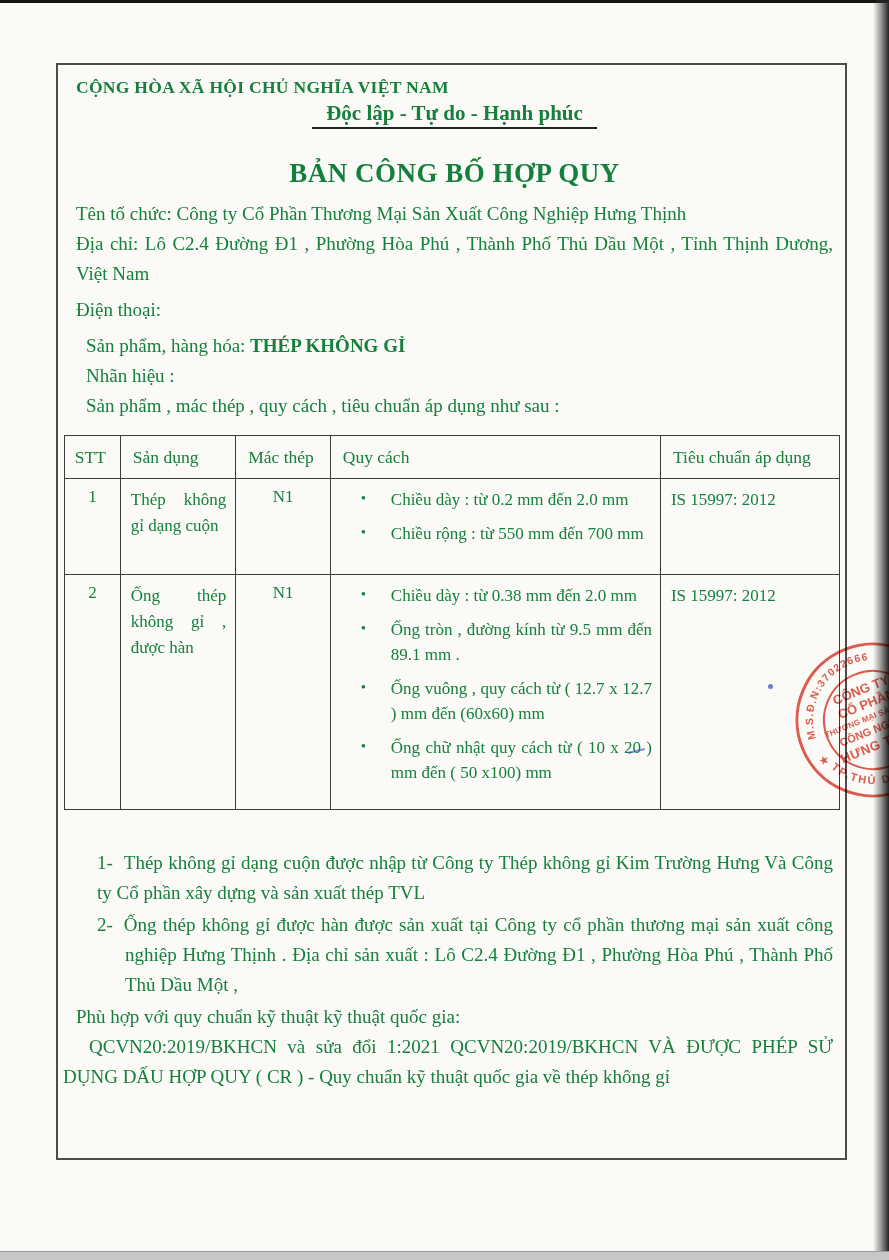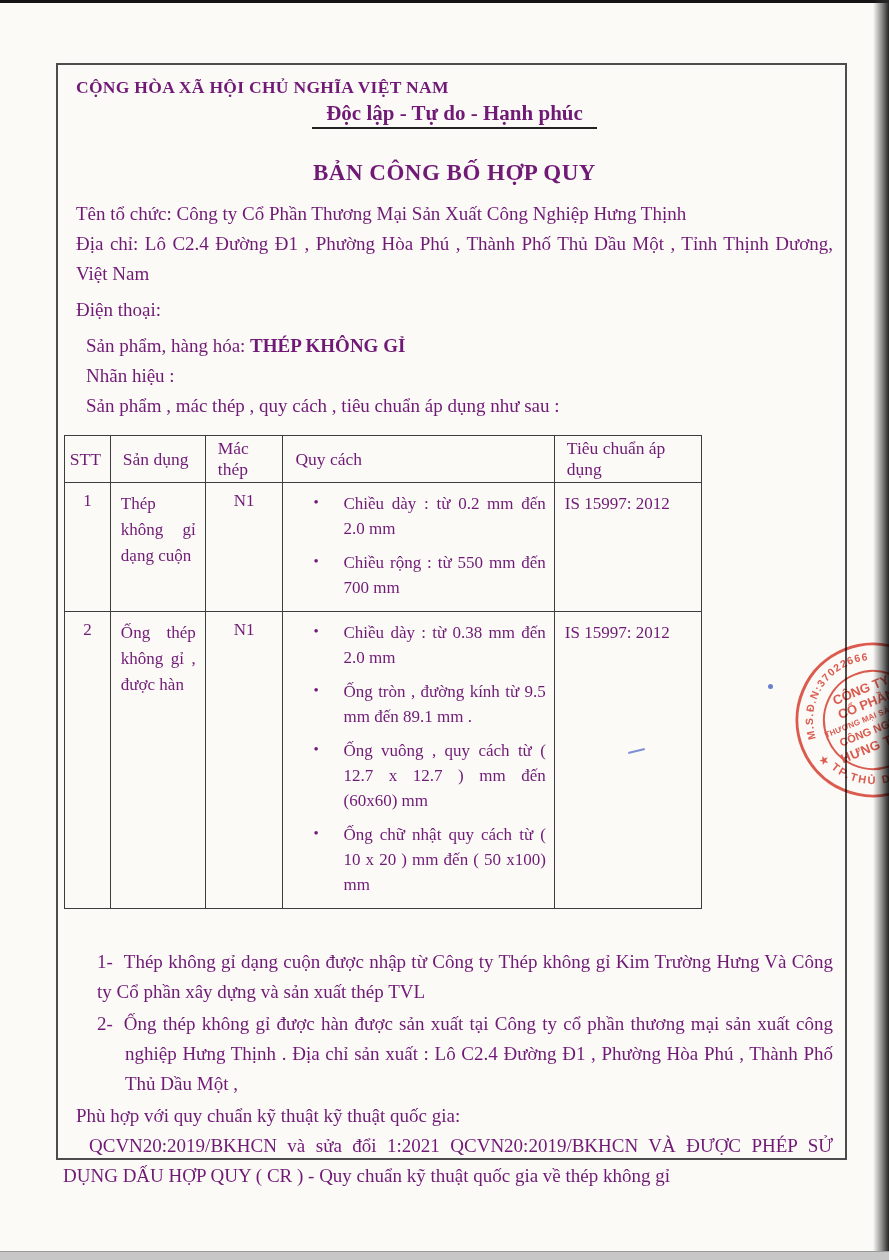--- a/index.html
+++ b/index.html
@@ -1,52 +1,52 @@
 <!DOCTYPE html>
 <html><head>
 <meta charset="utf-8">
 <style>
   html,body { margin:0; padding:0; }
   body { background:#e8e8e8; font-family:"Liberation Serif","DejaVu Serif",serif; }
 
   .page {
     position:relative; width:889px; height:1260px;
-    background:#fbfaf7; overflow:hidden; color:#701a75;
+    background:#fbfaf7; overflow:hidden; color:#15803d;
   }
 
   
   .artifact-top { position:absolute; left:0; top:0; width:100%; height:3px; background:#141414; }
   .artifact-right { position:absolute; right:0; top:0; width:16px; height:1252px;
     background:linear-gradient(to right, rgba(70,70,70,0) 0%, rgba(50,50,50,.55) 55%, #242424 100%); }
   .artifact-bottom { position:absolute; left:0; bottom:0; width:100%; height:8px;
     background:#c7c7c7; border-top:1px solid #9b9b9b; }
 
   .frame {
     position:absolute; left:56px; top:63px; width:791px; height:1097px;
     border:2px solid #4c4c4c; box-sizing:border-box;
     padding:10px 12px 0 18px;
   }
 
   .center { text-align:center; }
 
   .nat-title { font-size:17.5px; font-weight:bold; letter-spacing:.3px; line-height:24px; }
   .motto { font-size:21px; font-weight:bold; line-height:24px; margin-top:2px; }
   .motto-underline { display:inline-block; border-bottom:2px solid #222; padding:0 14px 2px 14px; }
-  .doc-title { font-size:23px; font-weight:bold; letter-spacing:.5px; margin-top:30px; line-height:28px; }
+  .doc-title { font-size:27px; font-weight:bold; letter-spacing:.5px; margin-top:30px; line-height:28px; }
   .doc-number { font-size:17.5px; margin-top:8px; line-height:24px; }
 
   .doc p { margin:0; font-size:19px; line-height:30px; text-align:justify; }
   p.first-para { margin-top:12px; }
   p.gap-top { margin-top:6px; }
   .indent-sm { margin-left:10px !important; }
 
   
   table.spec-table {
     border-collapse:collapse; table-layout:fixed;
-    width:638px; margin:14px 0 16px -12px;
+    width:776px; margin:14px 0 16px -12px;
     font-size:17px;
   }
   .spec-table th, .spec-table td {
     border:1.5px solid #3d3d3d; vertical-align:top;
     font-weight:normal; box-sizing:border-box; overflow:hidden;
   }
   .col-stt { width:7.2%; } .col-sp { width:14.9%; } .col-mt { width:12.2%; }
   .col-qc { width:42.6%; } .col-tc { width:23.1%; }
   .spec-table thead tr { height:43px; }
   .spec-table thead th { vertical-align:middle; text-align:left; padding:2px 6px 2px 12px; font-size:17.5px; }

